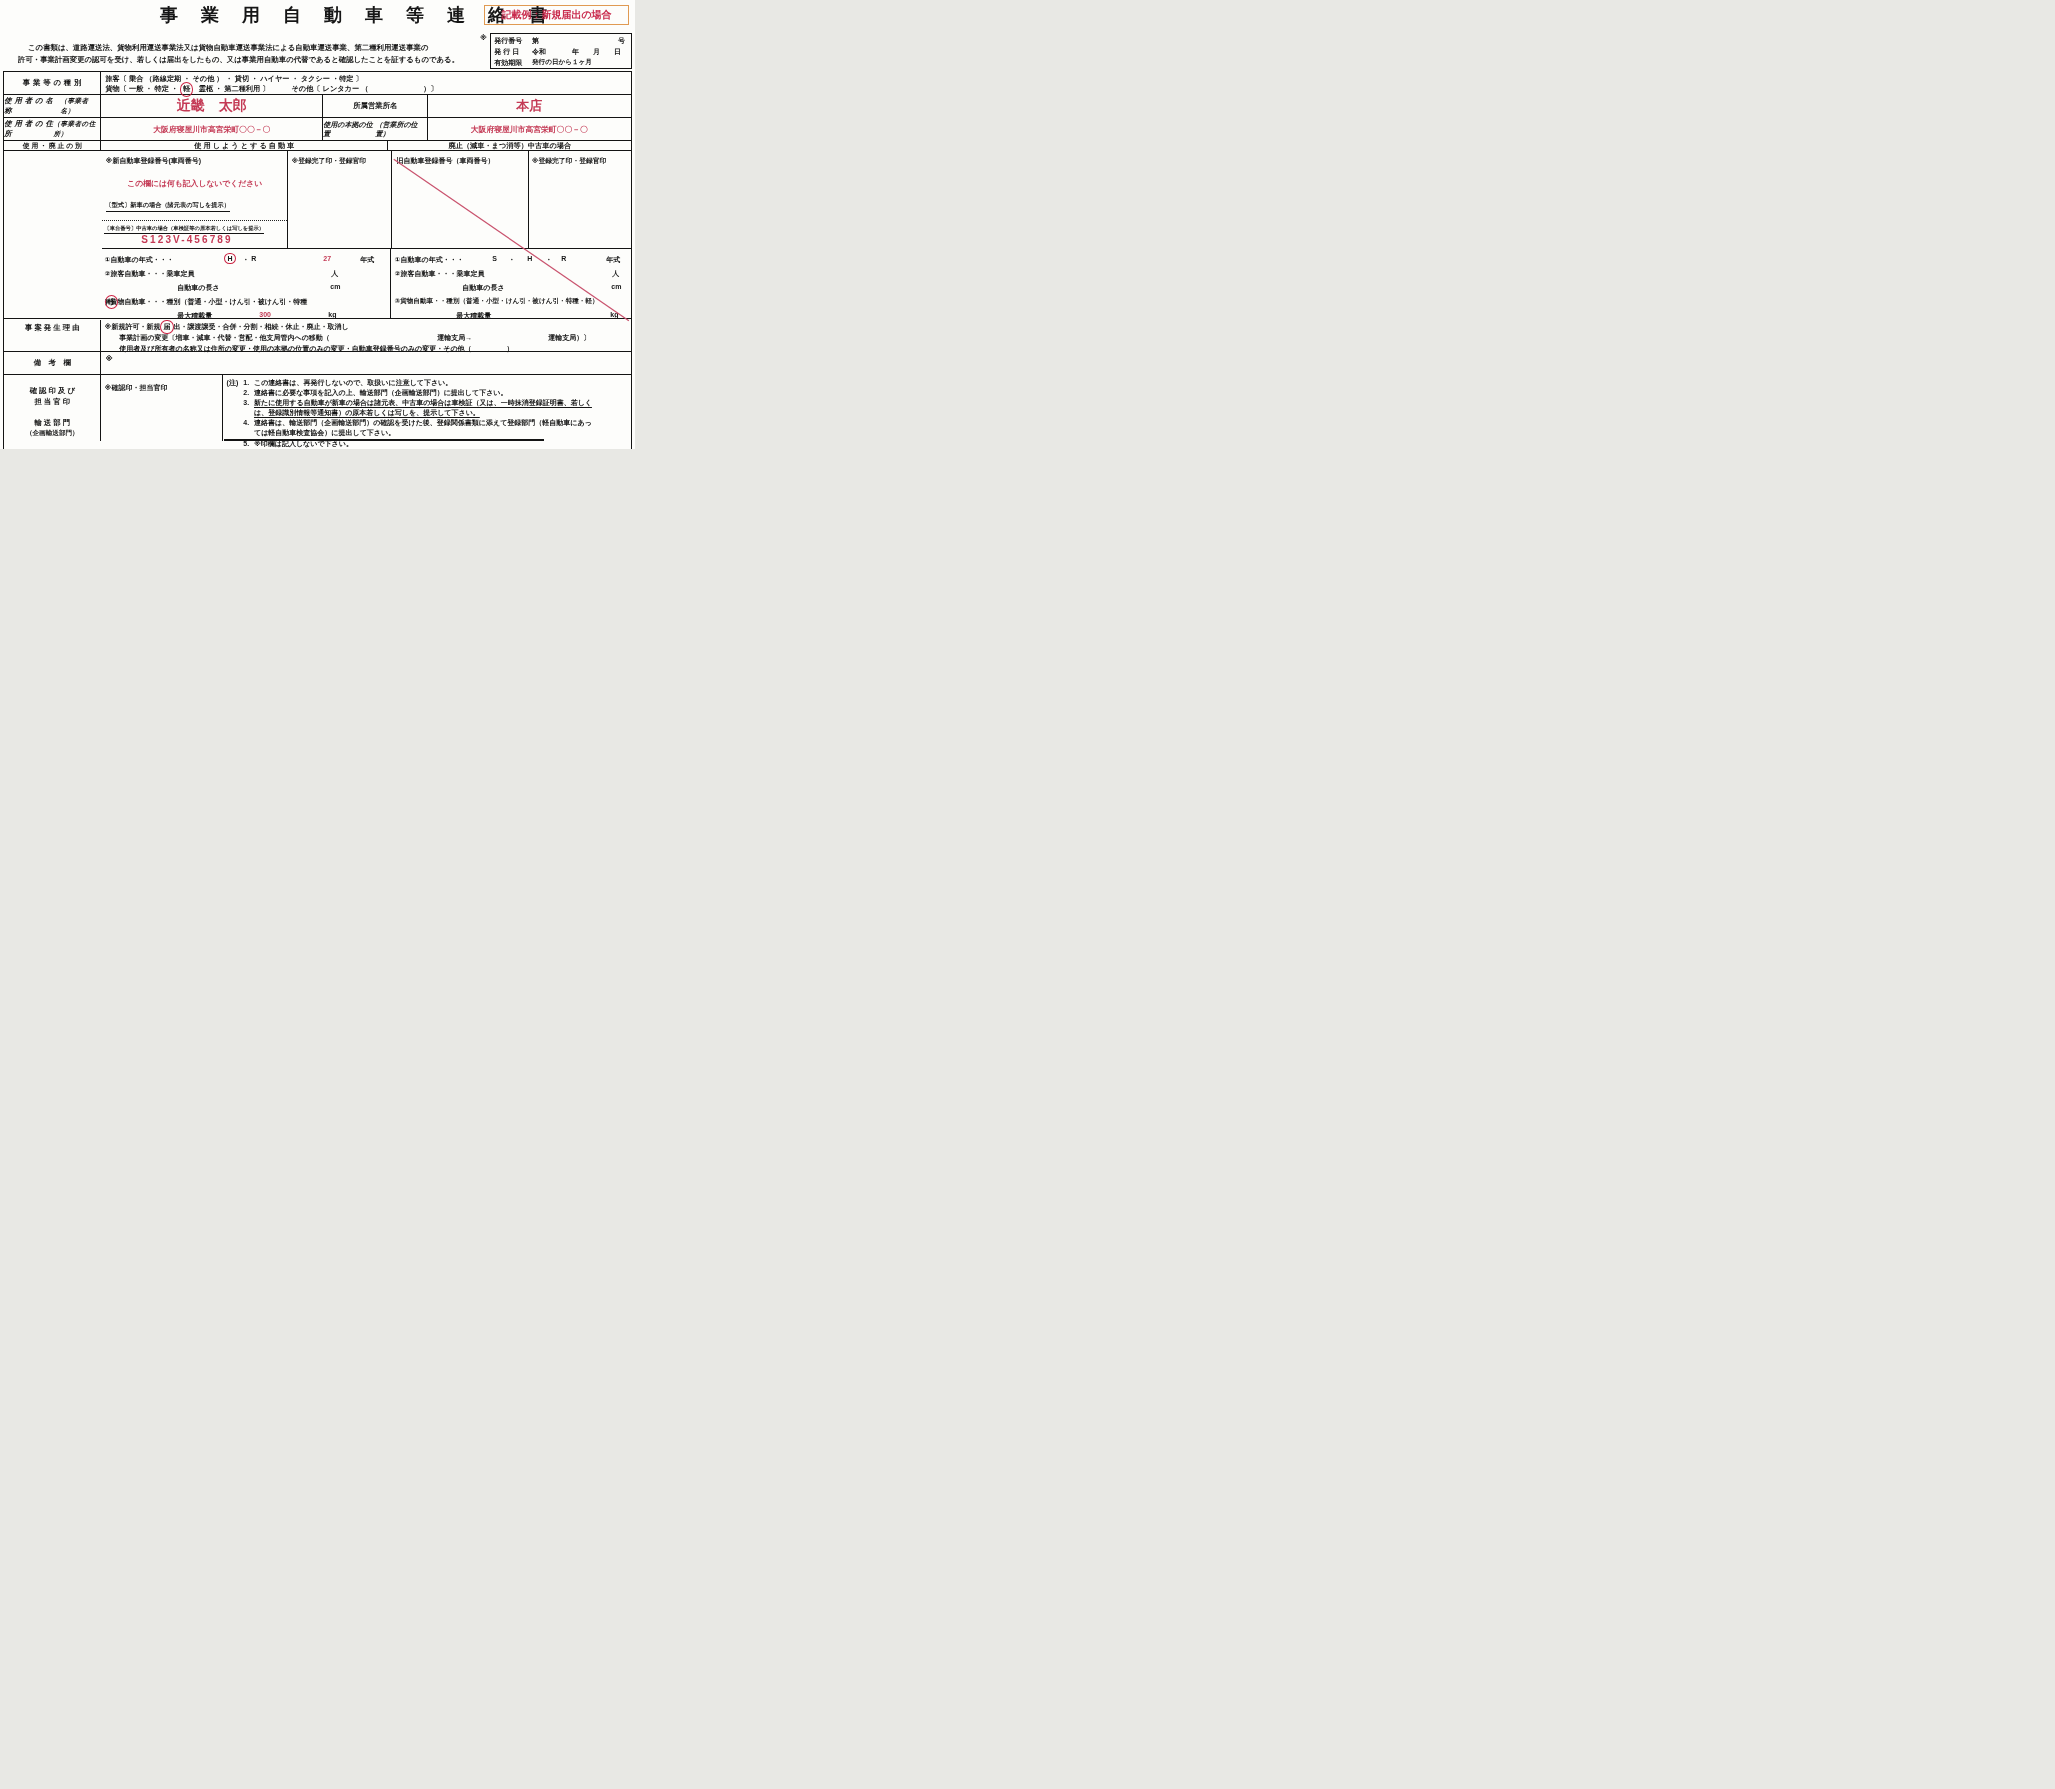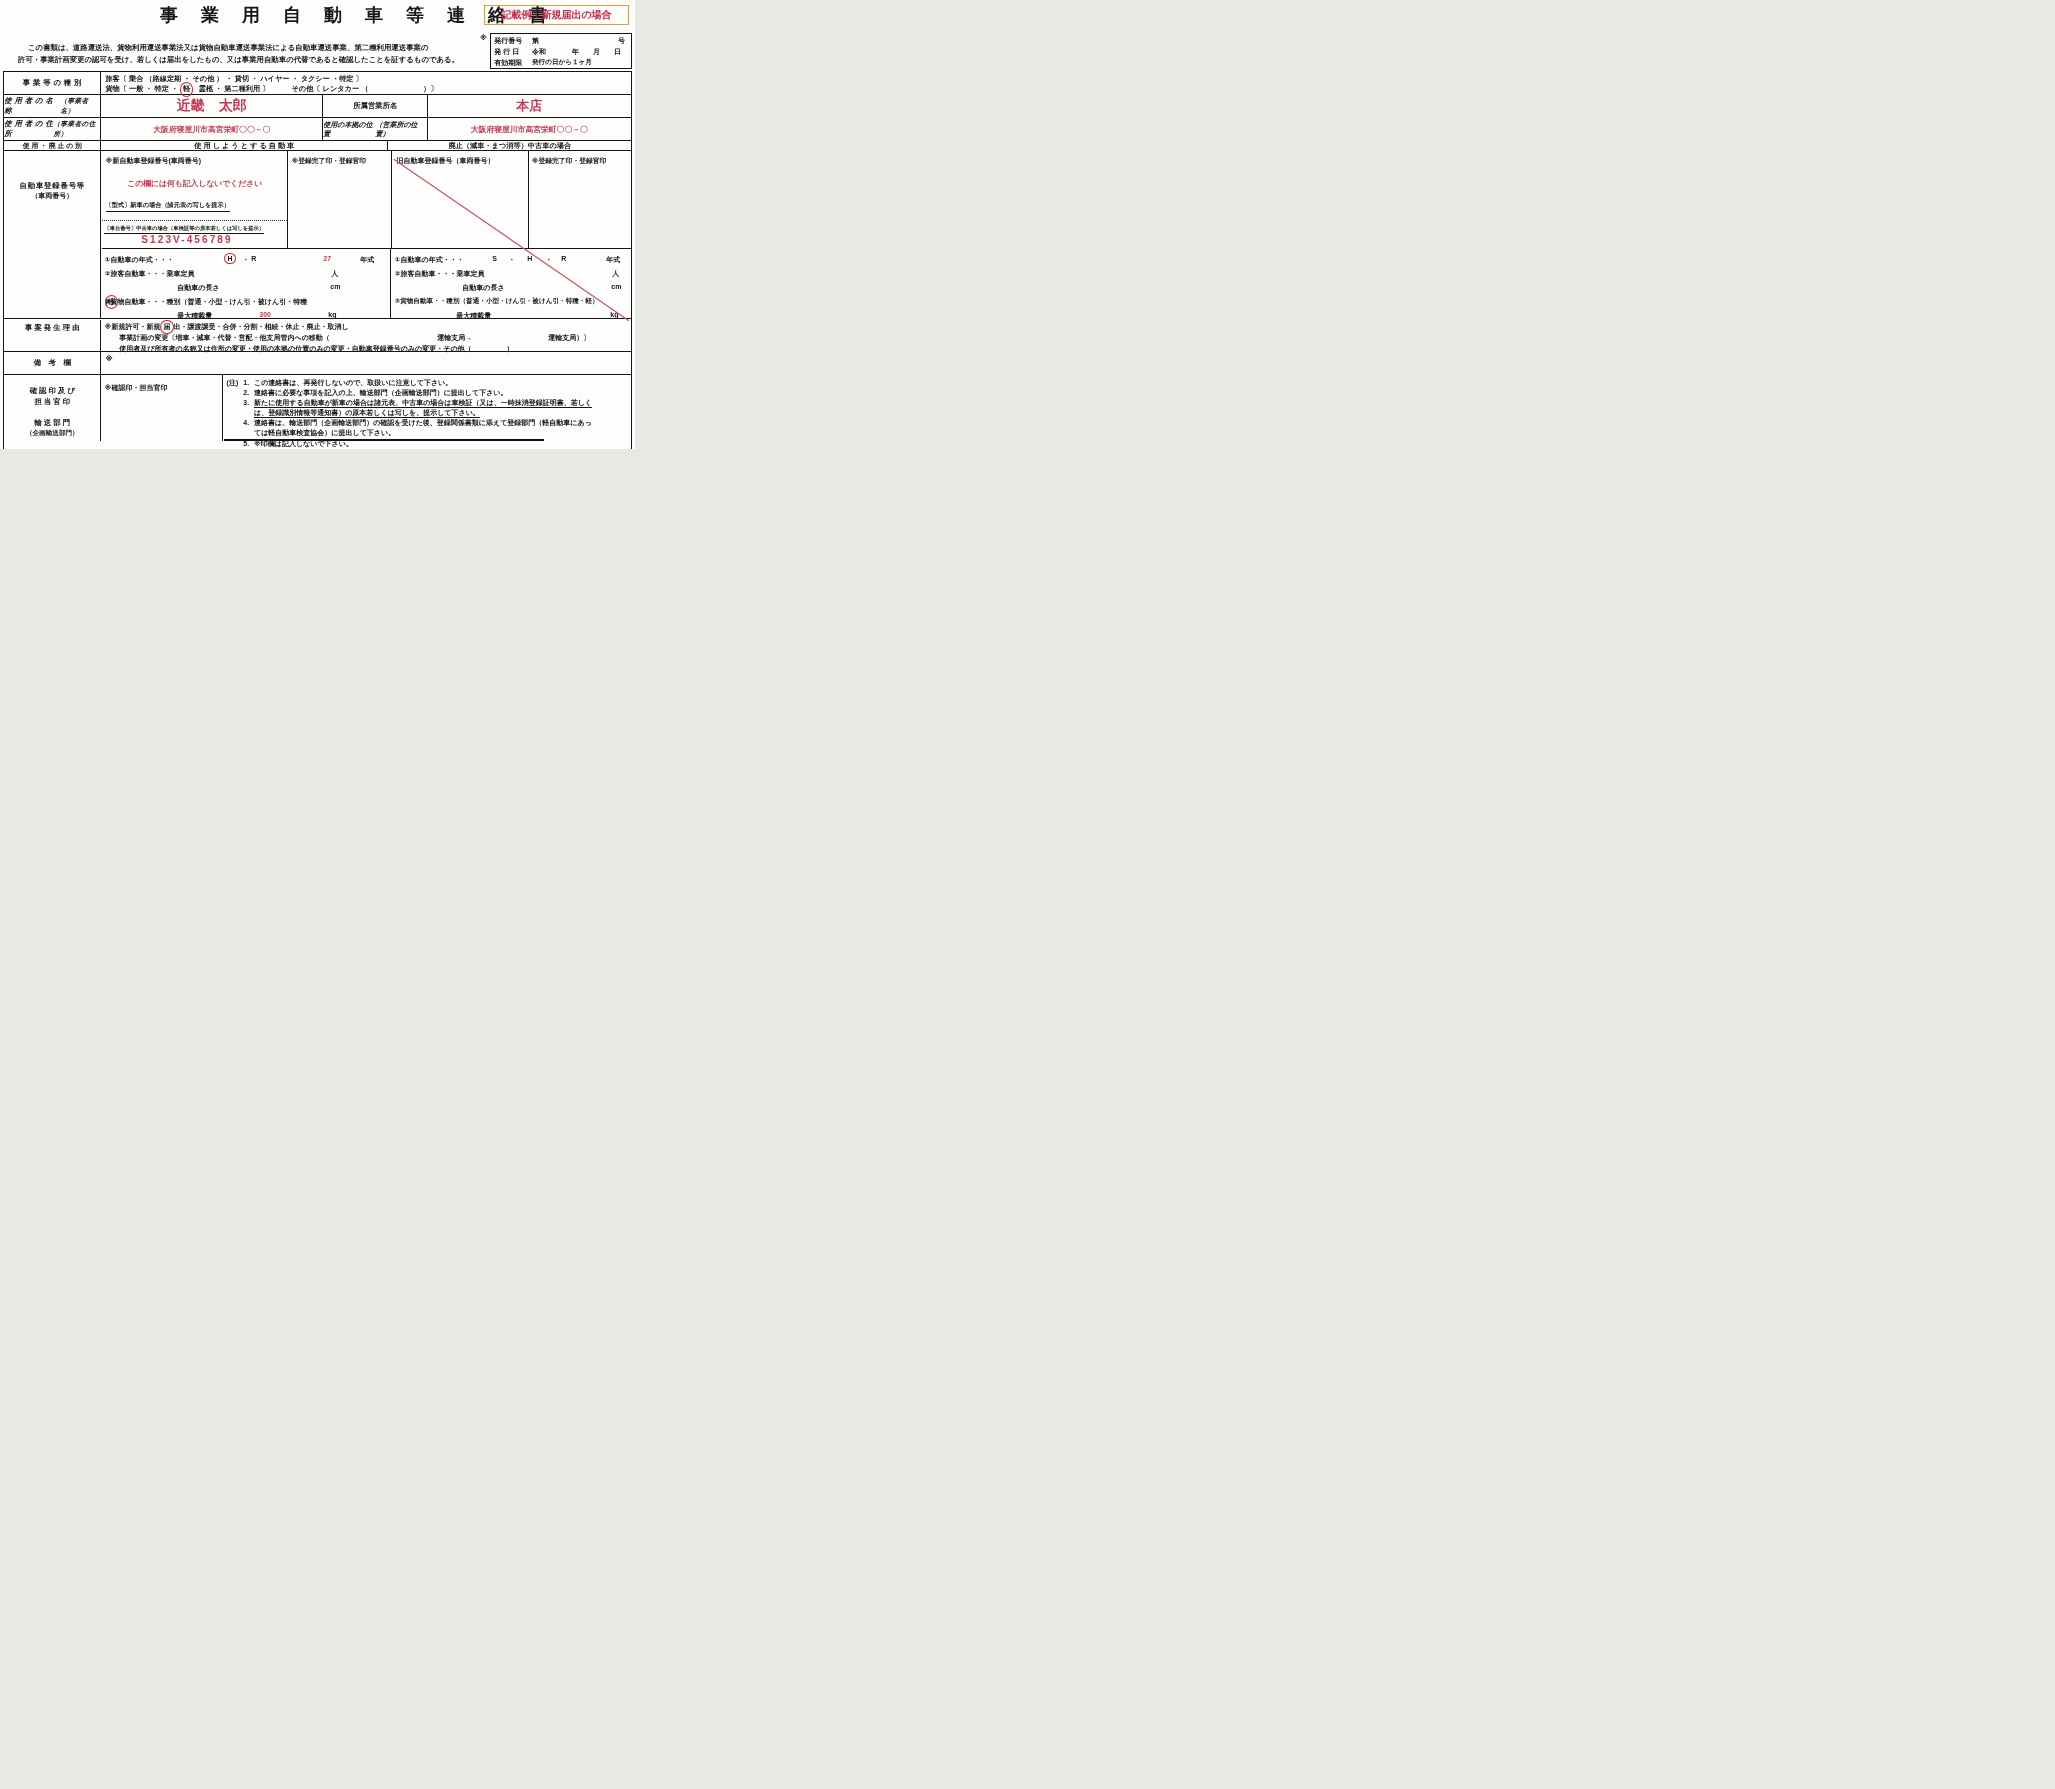--- a/index.html
+++ b/index.html
@@ -111,24 +111,20 @@
       <div class="cell cc red noline" style="left:423px;right:0;font-size:7.8px;font-weight:700;">大阪府寝屋川市高宮栄町〇〇－〇</div>
     </div>
 
     <div class="row" style="top:69px;height:10.3px;">
       <div class="cell dbl cc b" style="left:0;width:97px;font-size:6.8px;">使 用 ・ 廃 止 の 別</div>
       <div class="cell cc b" style="left:97px;width:287px;font-size:7.2px;">使 用 し よ う と す る 自 動 車</div>
       <div class="cell cc b noline" style="left:384px;right:0;font-size:7.2px;">廃止（減車・まつ消等）中古車の場合</div>
     </div>
 
     <div class="row" style="top:79px;height:168px;">
-      <div class="cell dbl" style="left:0;width:97px;">
-        <div class="abs b" style="top:30px;width:100%;text-align:center;font-size:7.4px;letter-spacing:0.8px;">自動車登録番号等</div>
-        <div class="abs b" style="top:40px;width:100%;text-align:center;font-size:7px;">（車両番号）</div>
-      </div>
 
       <div class="abs" style="left:98px;right:0;top:0;height:98px;border-bottom:1.2px solid #141414;box-sizing:border-box;">
         <div class="cell" style="left:0;width:186px;">
           <div class="abs b nowrap" style="top:5px;left:3.3px;font-size:7px;">※新自動車登録番号(車両番号)</div>
           <div class="abs red nowrap" style="top:27px;width:100%;text-align:center;font-size:7.8px;font-weight:700;">この欄には何も記入しないでください</div>
           <div class="abs b nowrap uline" style="top:50px;left:3.3px;font-size:6.2px;">〔型式〕新車の場合（諸元表の写しを提示）</div>
           <div class="dotted" style="top:69px;"></div>
           <div class="abs b nowrap uline" style="top:74px;left:2.1px;font-size:5.3px;">〔車台番号〕中古車の場合（車検証等の原本若しくは写しを提示）</div>
           <div class="abs red nowrap" style="top:83px;left:39px;font-size:10px;font-weight:700;letter-spacing:2.1px;">S123V-456789</div>
         </div>

